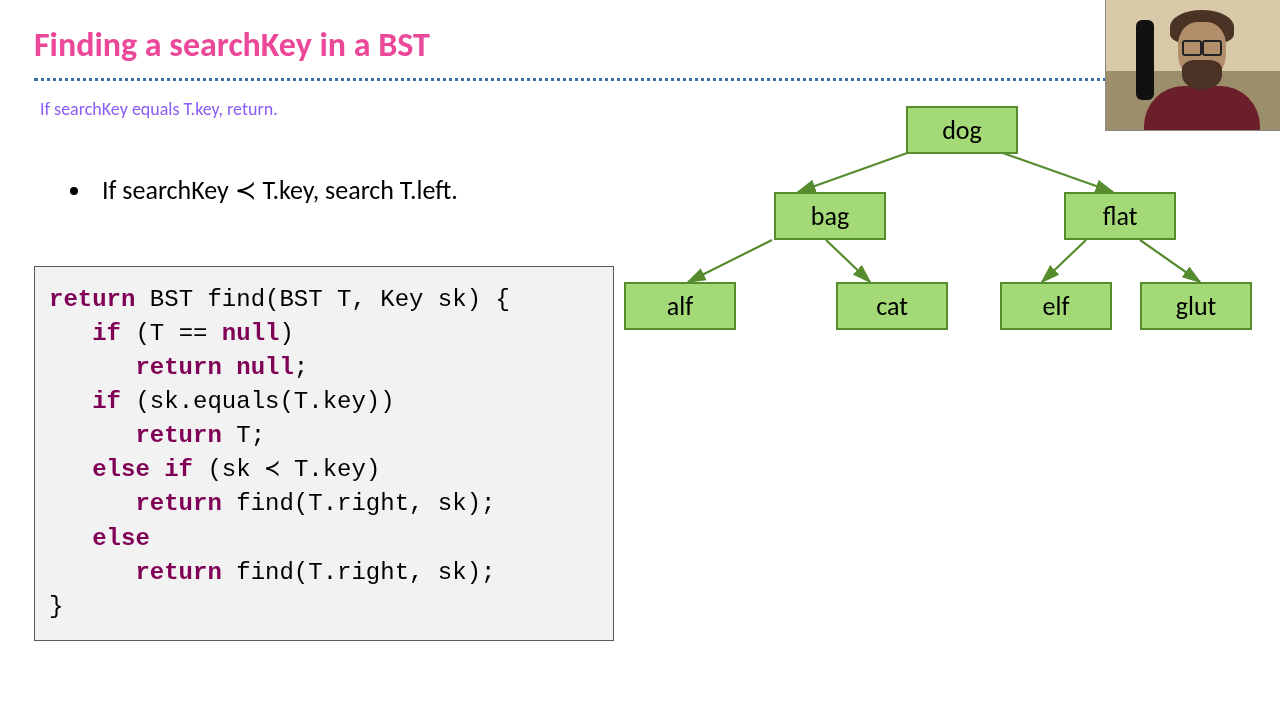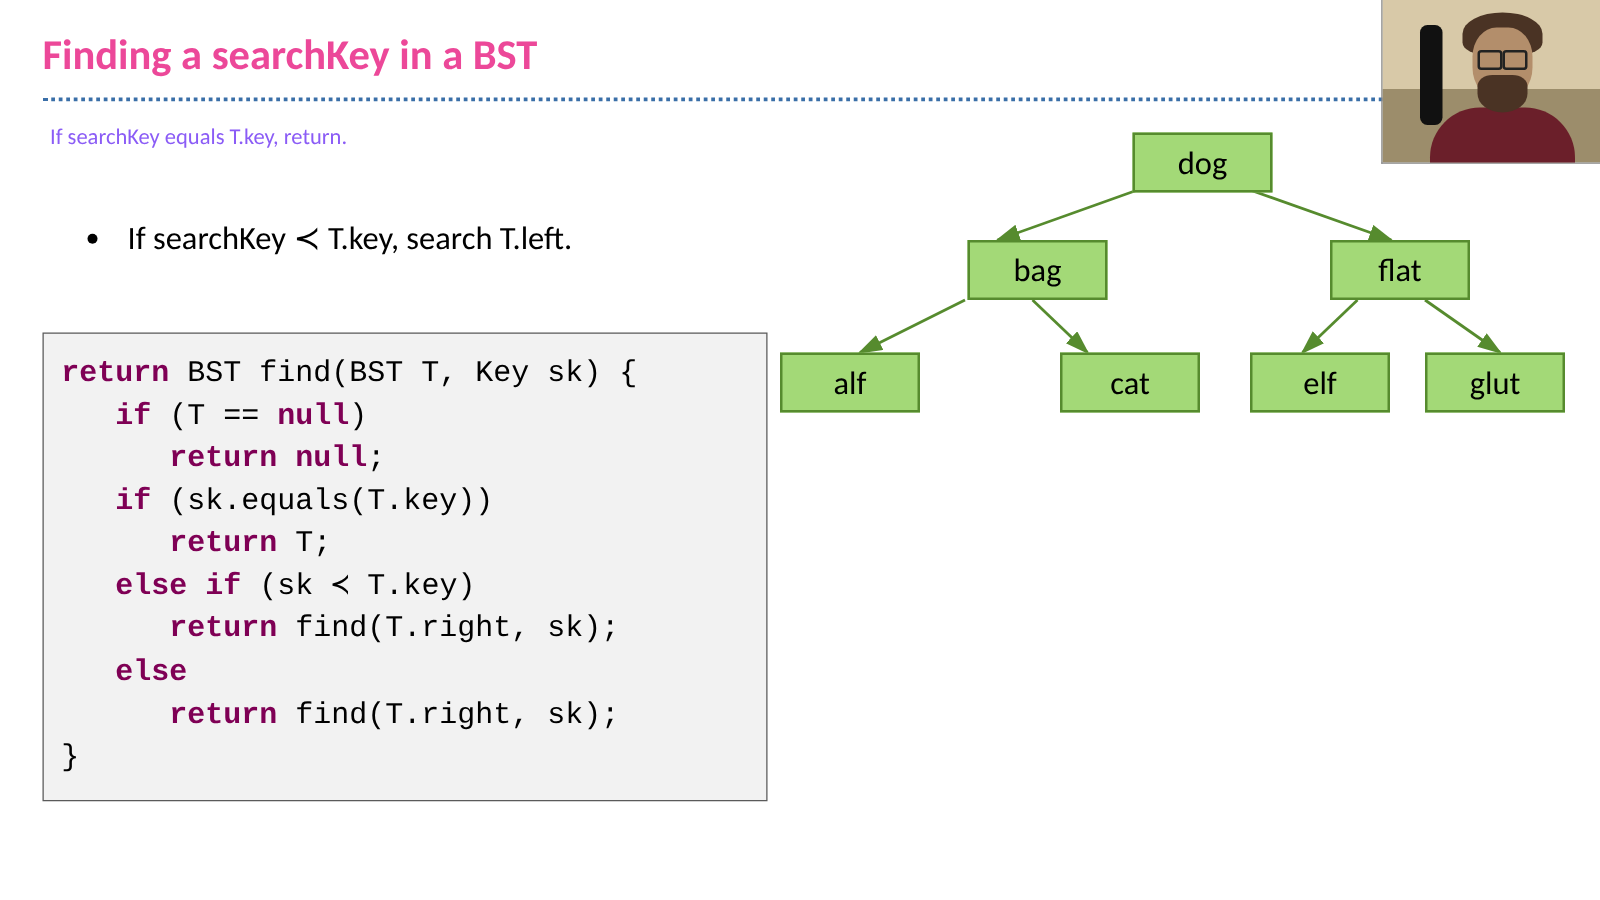--- a/index.html
+++ b/index.html
@@ -177,21 +177,21 @@
     <line x1="420" y1="60" x2="533" y2="100" stroke="#568B2E" stroke-width="2.2" marker-end="url(#ah)"></line>
     <line x1="192" y1="148" x2="108" y2="190" stroke="#568B2E" stroke-width="2.2" marker-end="url(#ah)"></line>
     <line x1="246" y1="148" x2="290" y2="190" stroke="#568B2E" stroke-width="2.2" marker-end="url(#ah)"></line>
     <line x1="506" y1="148" x2="462" y2="190" stroke="#568B2E" stroke-width="2.2" marker-end="url(#ah)"></line>
     <line x1="560" y1="148" x2="620" y2="190" stroke="#568B2E" stroke-width="2.2" marker-end="url(#ah)"></line>
   </svg>
   <div class="node" style="left:326px; top:14px;">dog</div>
   <div class="node" style="left:170px; top:100px;margin-left:24px;">bag</div>
   <div class="node" style="left:484px; top:100px;">flat</div>
   <div class="node" style="left:44px;  top:190px;">alf</div>
-  <div class="node" style="left:268px; top:190px;">cat</div>
+  <div class="node" style="left:256px; top:190px;">cat</div>
   <div class="node" style="left:420px; top:190px;">elf</div>
   <div class="node" style="left:560px; top:190px;">glut</div>
 </div>
 
 <div class="webcam">
   <div class="chair"></div>
   <div class="body"></div>
   <div class="hair"></div>
   <div class="head"></div>
   <div class="beard"></div>

